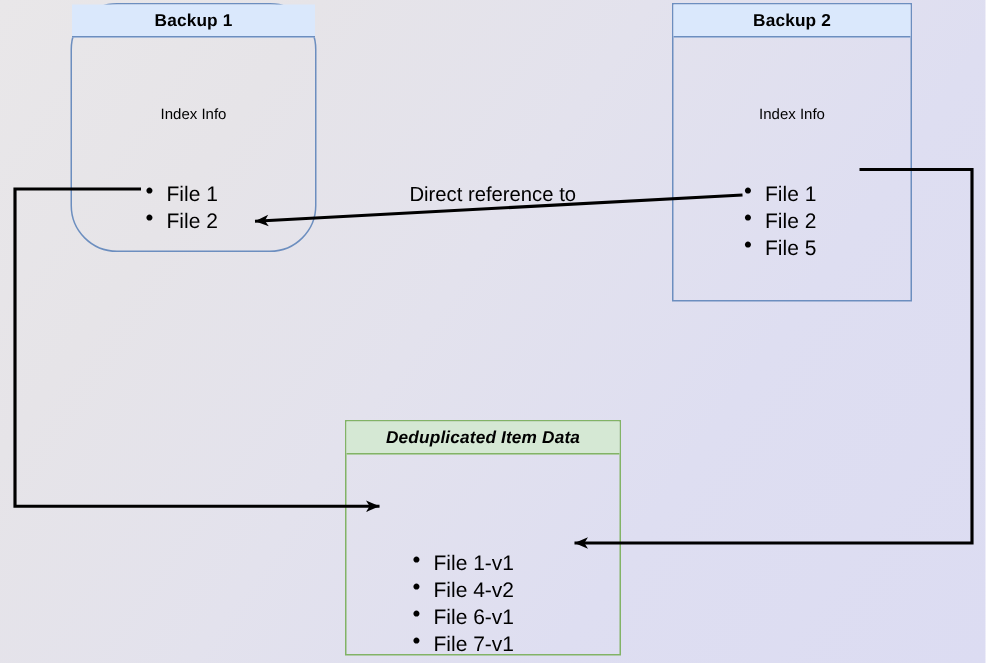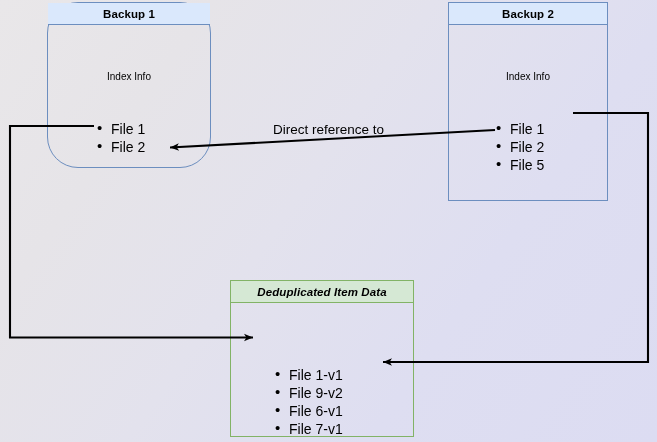--- a/index.html
+++ b/index.html
@@ -123,21 +123,21 @@
         <li>File 5</li>
       </ul>
     </div>
   </div>
 
   <div class="box green" style="left:230px; top:280px; width:184px; height:157px;">
     <div class="box-header">Deduplicated Item Data</div>
     <div class="box-body">
       <ul class="filelist" style="left:44px; top:27px;margin-top:36px;">
         <li>File 1-v1</li>
-        <li>File 9-v2</li>
+        <li>File 4-v2</li>
         <li>File 6-v1</li>
         <li>File 7-v1</li>
       </ul>
     </div>
   </div>
 
   <svg class="overlay" viewBox="0 0 657 442">
     <defs>
       <marker id="arrowL" markerWidth="12" markerHeight="12" refX="10" refY="6" orient="auto" markerUnits="userSpaceOnUse">
         <path d="M10,6 L1,2.2 L3.4,6 L1,9.8 Z" fill="#000000"></path>

